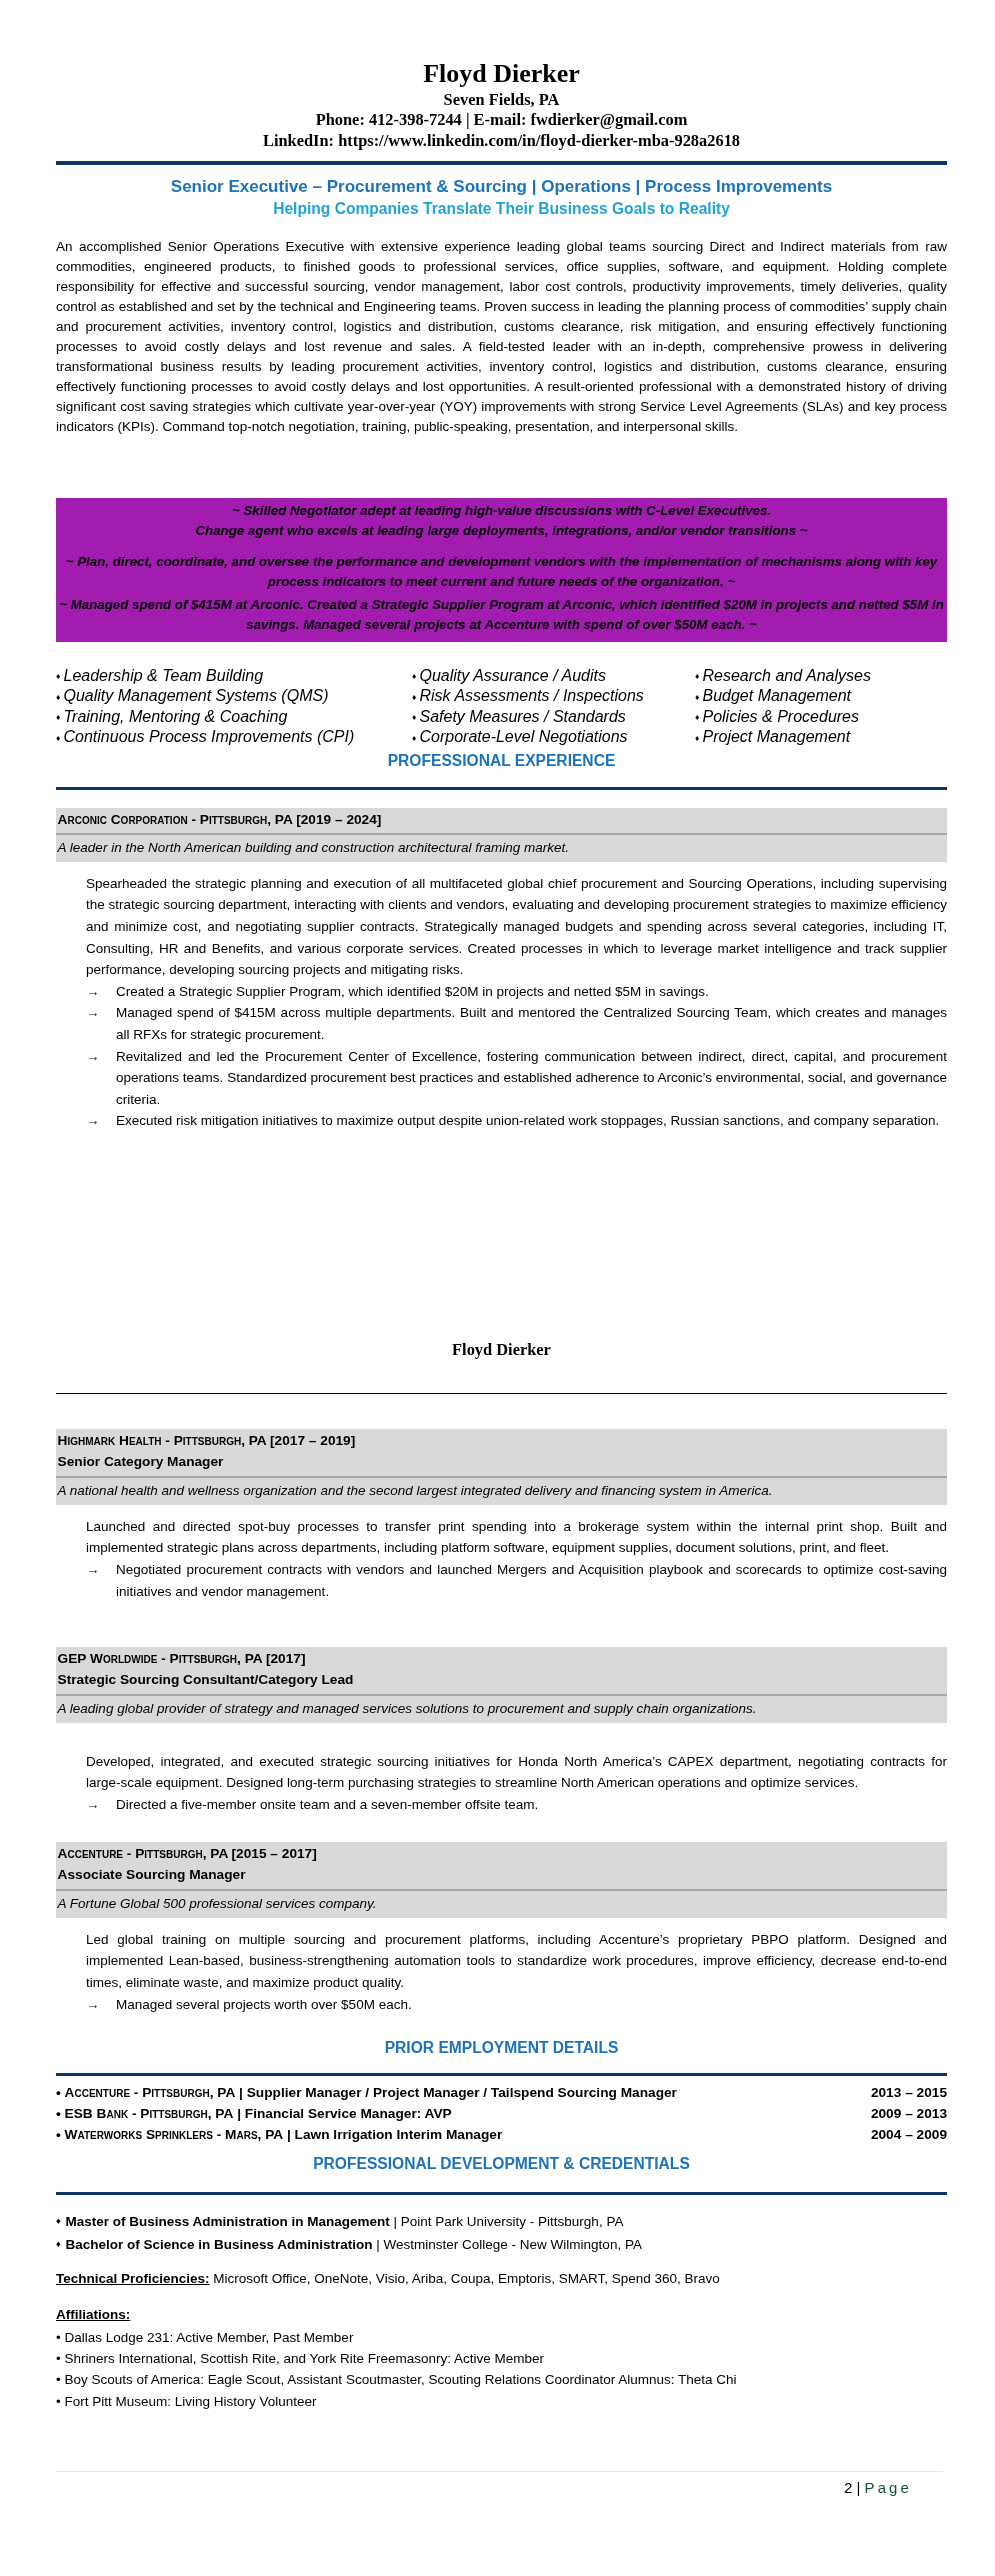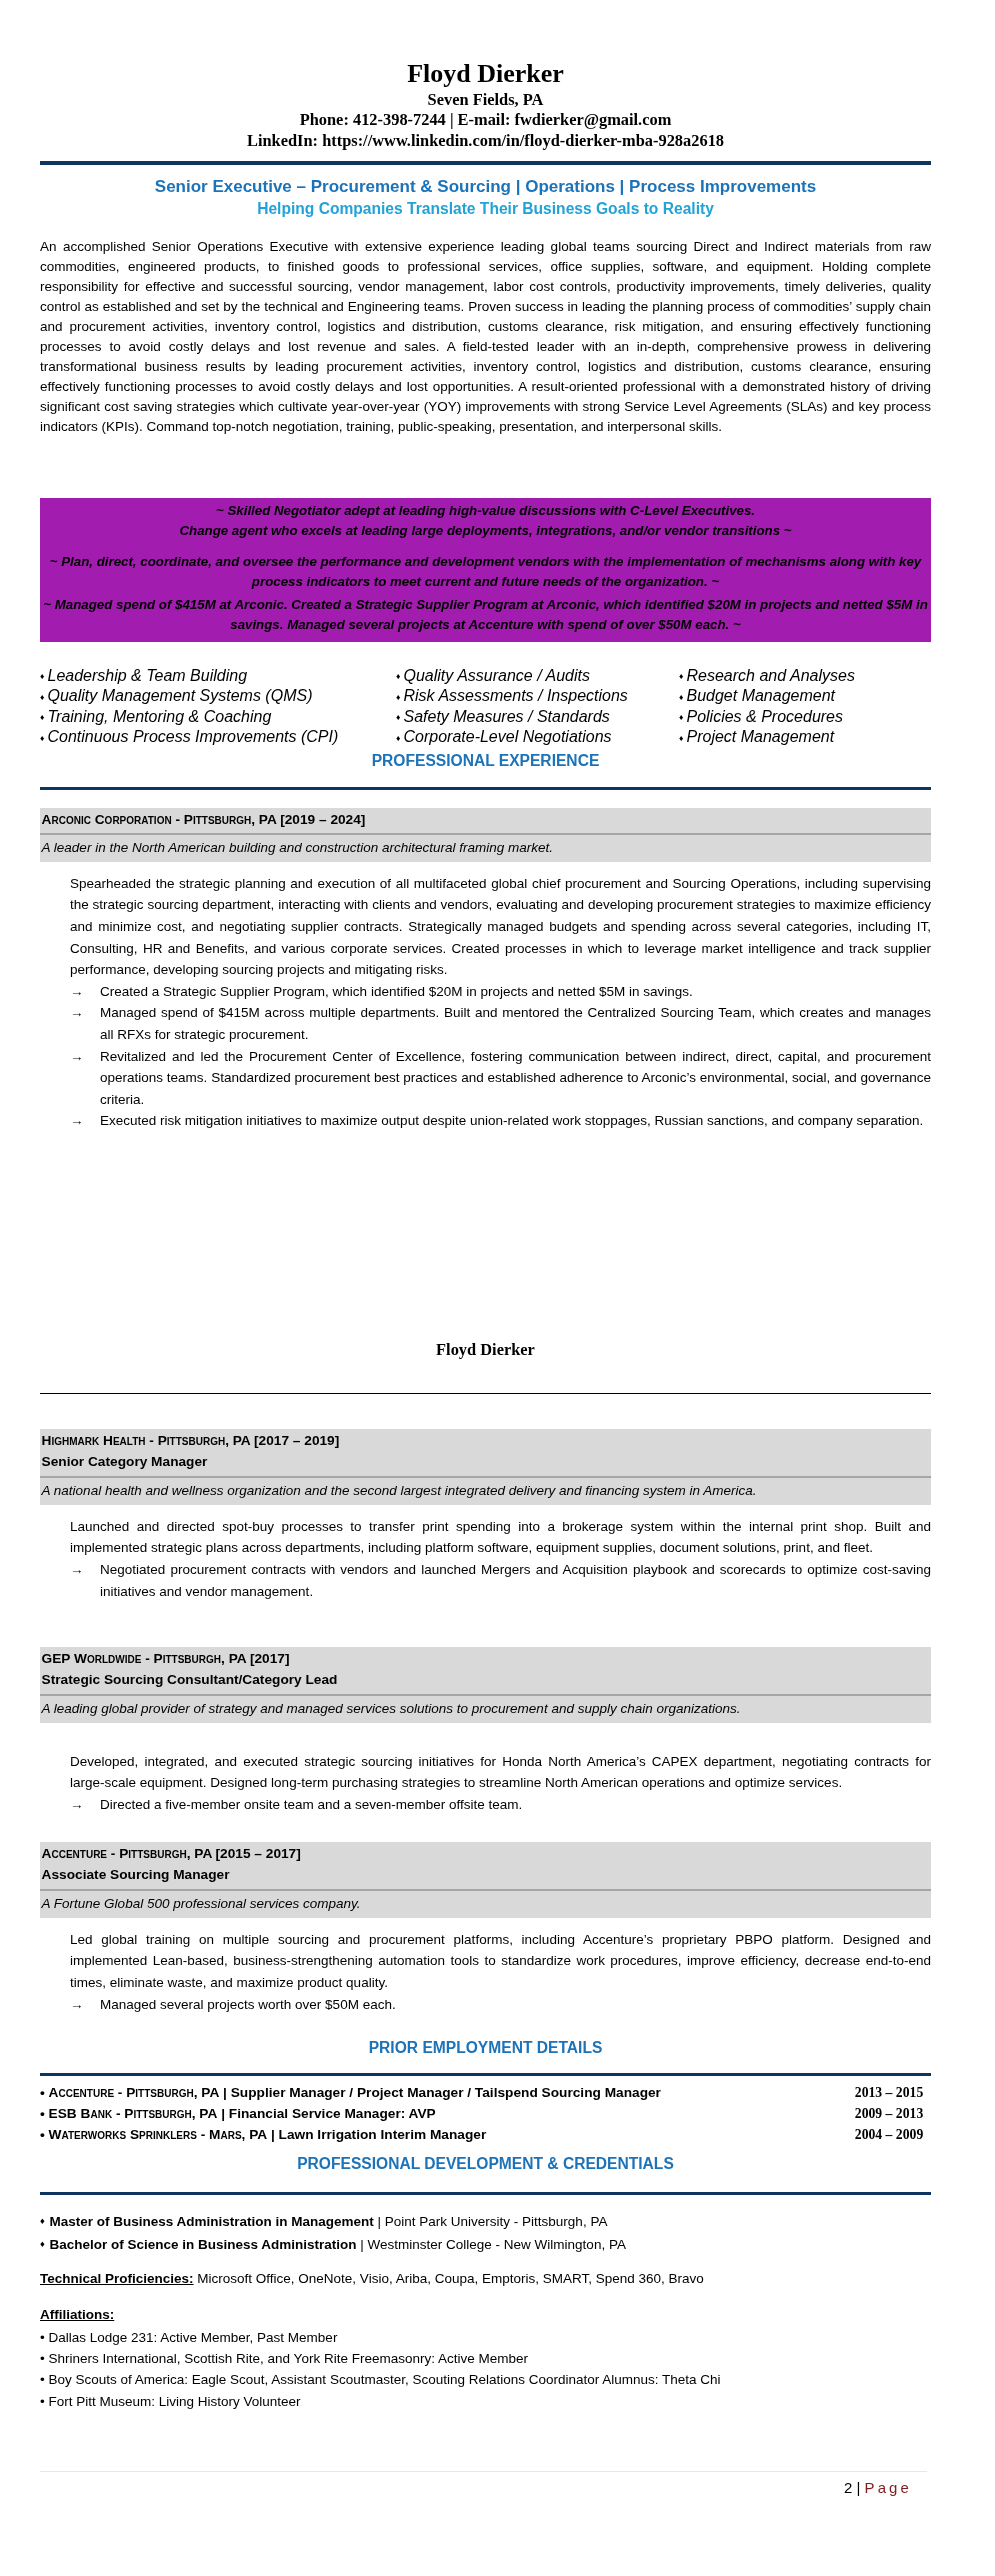--- a/index.html
+++ b/index.html
@@ -1,17 +1,17 @@
 <!DOCTYPE html>
 <html style="font-size:12.5px"><head>
 <meta charset="utf-8">
 <style>
   html, body { margin:0; padding:0; background:#ffffff; }
   body { width:996px; height:2576px; position:relative; overflow:hidden; color:#000; font-family:"Liberation Sans", sans-serif; }
-  .abs { position:absolute; left:40px; width:891px; }
+  .abs { position:absolute; left:56px; width:891px; }
   .center { text-align:center; }
   .serif { font-family:"Liberation Serif", serif; font-weight:bold; }
   .name { font-size:26px; line-height:30px; }
   .hdr-line { font-size:16.4px; line-height:19px; }
   .rule-navy { height:3.9px; background:#0d3560; }
   .rule-light { height:1.6px; background:#e8e8e8; }
   .title1 { color:#1c73b8; font-weight:bold; font-size:17px; line-height:23.4px; }
   .title2 { color:#22a3d8; font-weight:bold; font-size:15.6px; line-height:22px; }
   .summary { font-size:13.5px; line-height:20px; text-align:justify; text-align-last:left; }
   .graybox { background:#a21caf; }
@@ -26,28 +26,28 @@
   .job-desc { font-style:italic; font-size:13.5px; line-height:20.3px; background:#d9d9d9; }
   .body-text { margin-left:30px; font-size:13.5px; line-height:21.6px; text-align:justify; text-align-last:left; }
   .bullets { margin-left:30px; }
   .bullet { display:flex; font-size:13.5px; line-height:21.6px; text-align:justify; }
   .bullet .arr { width:30px; flex:none; }
   .bullet .txt { flex:1; text-align:justify; text-align-last:left; }
   .prior { font-weight:bold; font-size:13.7px; line-height:21px; }
   .prior .row { display:flex; }
   .prior .row .left { flex:1; }
   .prior .row .left .co { font-variant:small-caps; }
-  .prior .row .dates { width:84px; text-align:center;font-family:Liberation Serif, serif; }
+  .prior .row .dates { width:84px; text-align:right; }
   .cred { font-size:13.5px; line-height:22.7px; }
   .cred b { font-weight:bold; }
   .diamond::before { content:"\2666"; font-size:9.4px; margin-right:4.7px; vertical-align:1.6px; }
   .u-head { font-weight:bold; text-decoration:underline; }
   .aff { font-size:13.5px; line-height:21.3px; }
   .footer-num { position:absolute; right:84px; top:2479px; font-family:"Liberation Sans", sans-serif; font-size:15px; }
-  .footer-num .pg { color:#7f1d1d; letter-spacing:3.1px; }
+  .footer-num .pg { color:#14532d; letter-spacing:3.1px; }
 </style>
 </head>
 <body>
 
 <div class="abs center" style="top:59px;">
   <div class="serif name">Floyd Dierker</div>
   <div class="serif hdr-line" style="margin-top:0.8px;">Seven Fields, PA</div>
   <div class="serif hdr-line" style="margin-top:1.6px;">Phone: 412-398-7244 | E-mail: fwdierker@gmail.com</div>
   <div class="serif hdr-line" style="margin-top:1.6px;">LinkedIn: https://www.linkedin.com/in/floyd-dierker-mba-928a2618</div>
 </div>

